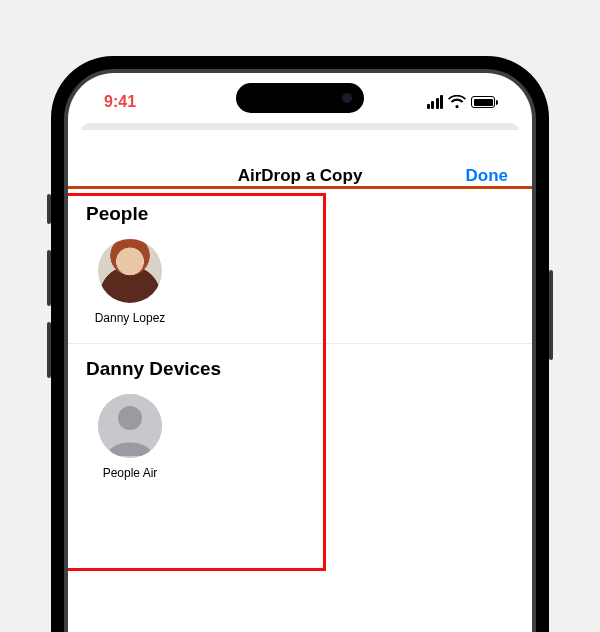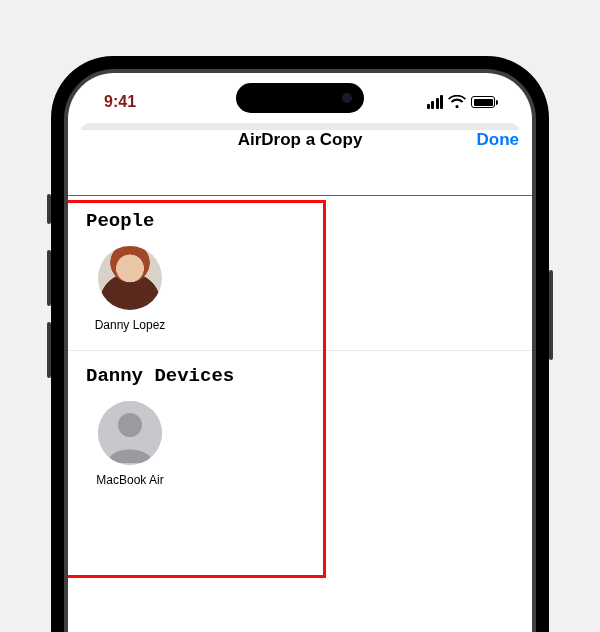--- a/index.html
+++ b/index.html
@@ -76,21 +76,21 @@
       height: 50px;
       display: flex;
       align-items: center;
       justify-content: space-between;
       padding: 0 34px 0 36px;
       padding-top: 8px;
     }
     .status-time {
       font-weight: 600;
       font-size: 16px;
-      color: #7f1d1d;
+      color: #ef4444;
     }
     .status-icons {
       display: flex;
       align-items: center;
       gap: 5px;
     }
     .cellular-icon { display: flex; align-items: flex-end; gap: 1.5px; }
     .cellular-bar { width: 3px; background: #000; border-radius: 1px; }
     .cb1 { height: 5px; } .cb2 { height: 8px; } .cb3 { height: 11px; } .cb4 { height: 14px; }
     .wifi-icon { width: 18px; height: 14px; }
@@ -109,36 +109,36 @@
       border-radius: 10px 10px 0 0;
       margin: 0 12px;
     }
     .sheet {
       background: #fff;
       border-radius: 10px 10px 0 0;
       margin-top: -5px;
       height: 600px;
     }
     .sheet-header {
-      height: 66px;
-      display: flex;
-      align-items: flex-start;
+      height: 59px;
+      display: flex;
+      align-items: flex-end;
       position: relative;
-      border-bottom: 1px solid #c2410c;
+      border-bottom: 3px solid #c2410c;
     }
     .sheet-title {
       flex: 1;
       text-align: center;
       font-size: 17px;
       font-weight: 600;
       color: #000;
     }
     .done-btn {
       position: absolute;
-      right: 13px;
+      right: 24px;
       font-size: 17px;
       font-weight: 600;
       color: #007aff;
       cursor: pointer;
     }
 
     .highlight-box {
       position: absolute;
       border: 3px solid #f40c0c;
       pointer-events: none;
@@ -147,21 +147,20 @@
 
     .section {
       padding: 14px 18px 18px 18px;
       border-bottom: 1px solid #ececef;
     }
     .section-header {
       font-size: 19px;
       font-weight: 700;
       color: #000;
       margin-bottom: 14px;
-      font-family: Liberation Mono, monospace;
     }
     .targets-row {
       display: flex;
       gap: 24px;
     }
     .target {
       width: 88px;
       display: flex;
       flex-direction: column;
       align-items: center;
@@ -262,21 +261,21 @@
             <div class="section-header">Danny Devices</div>
             <div class="targets-row">
               <div class="target">
                 <div class="avatar generic-person">
                   <svg viewBox="0 0 64 64">
                     <circle cx="32" cy="32" r="32" fill="#c7c7cc"></circle>
                     <circle cx="32" cy="24" r="12" fill="#9a9aa0"></circle>
                     <path d="M10 62 C10 44, 54 44, 54 62 Z" fill="#9a9aa0"></path>
                   </svg>
                 </div>
-                <div class="target-label">MacBook Air</div>
+                <div class="target-label">People Air</div>
               </div>
             </div>
           </div>
         </div>
 
       </div>
 
     </div>
   </div>
 </div>

